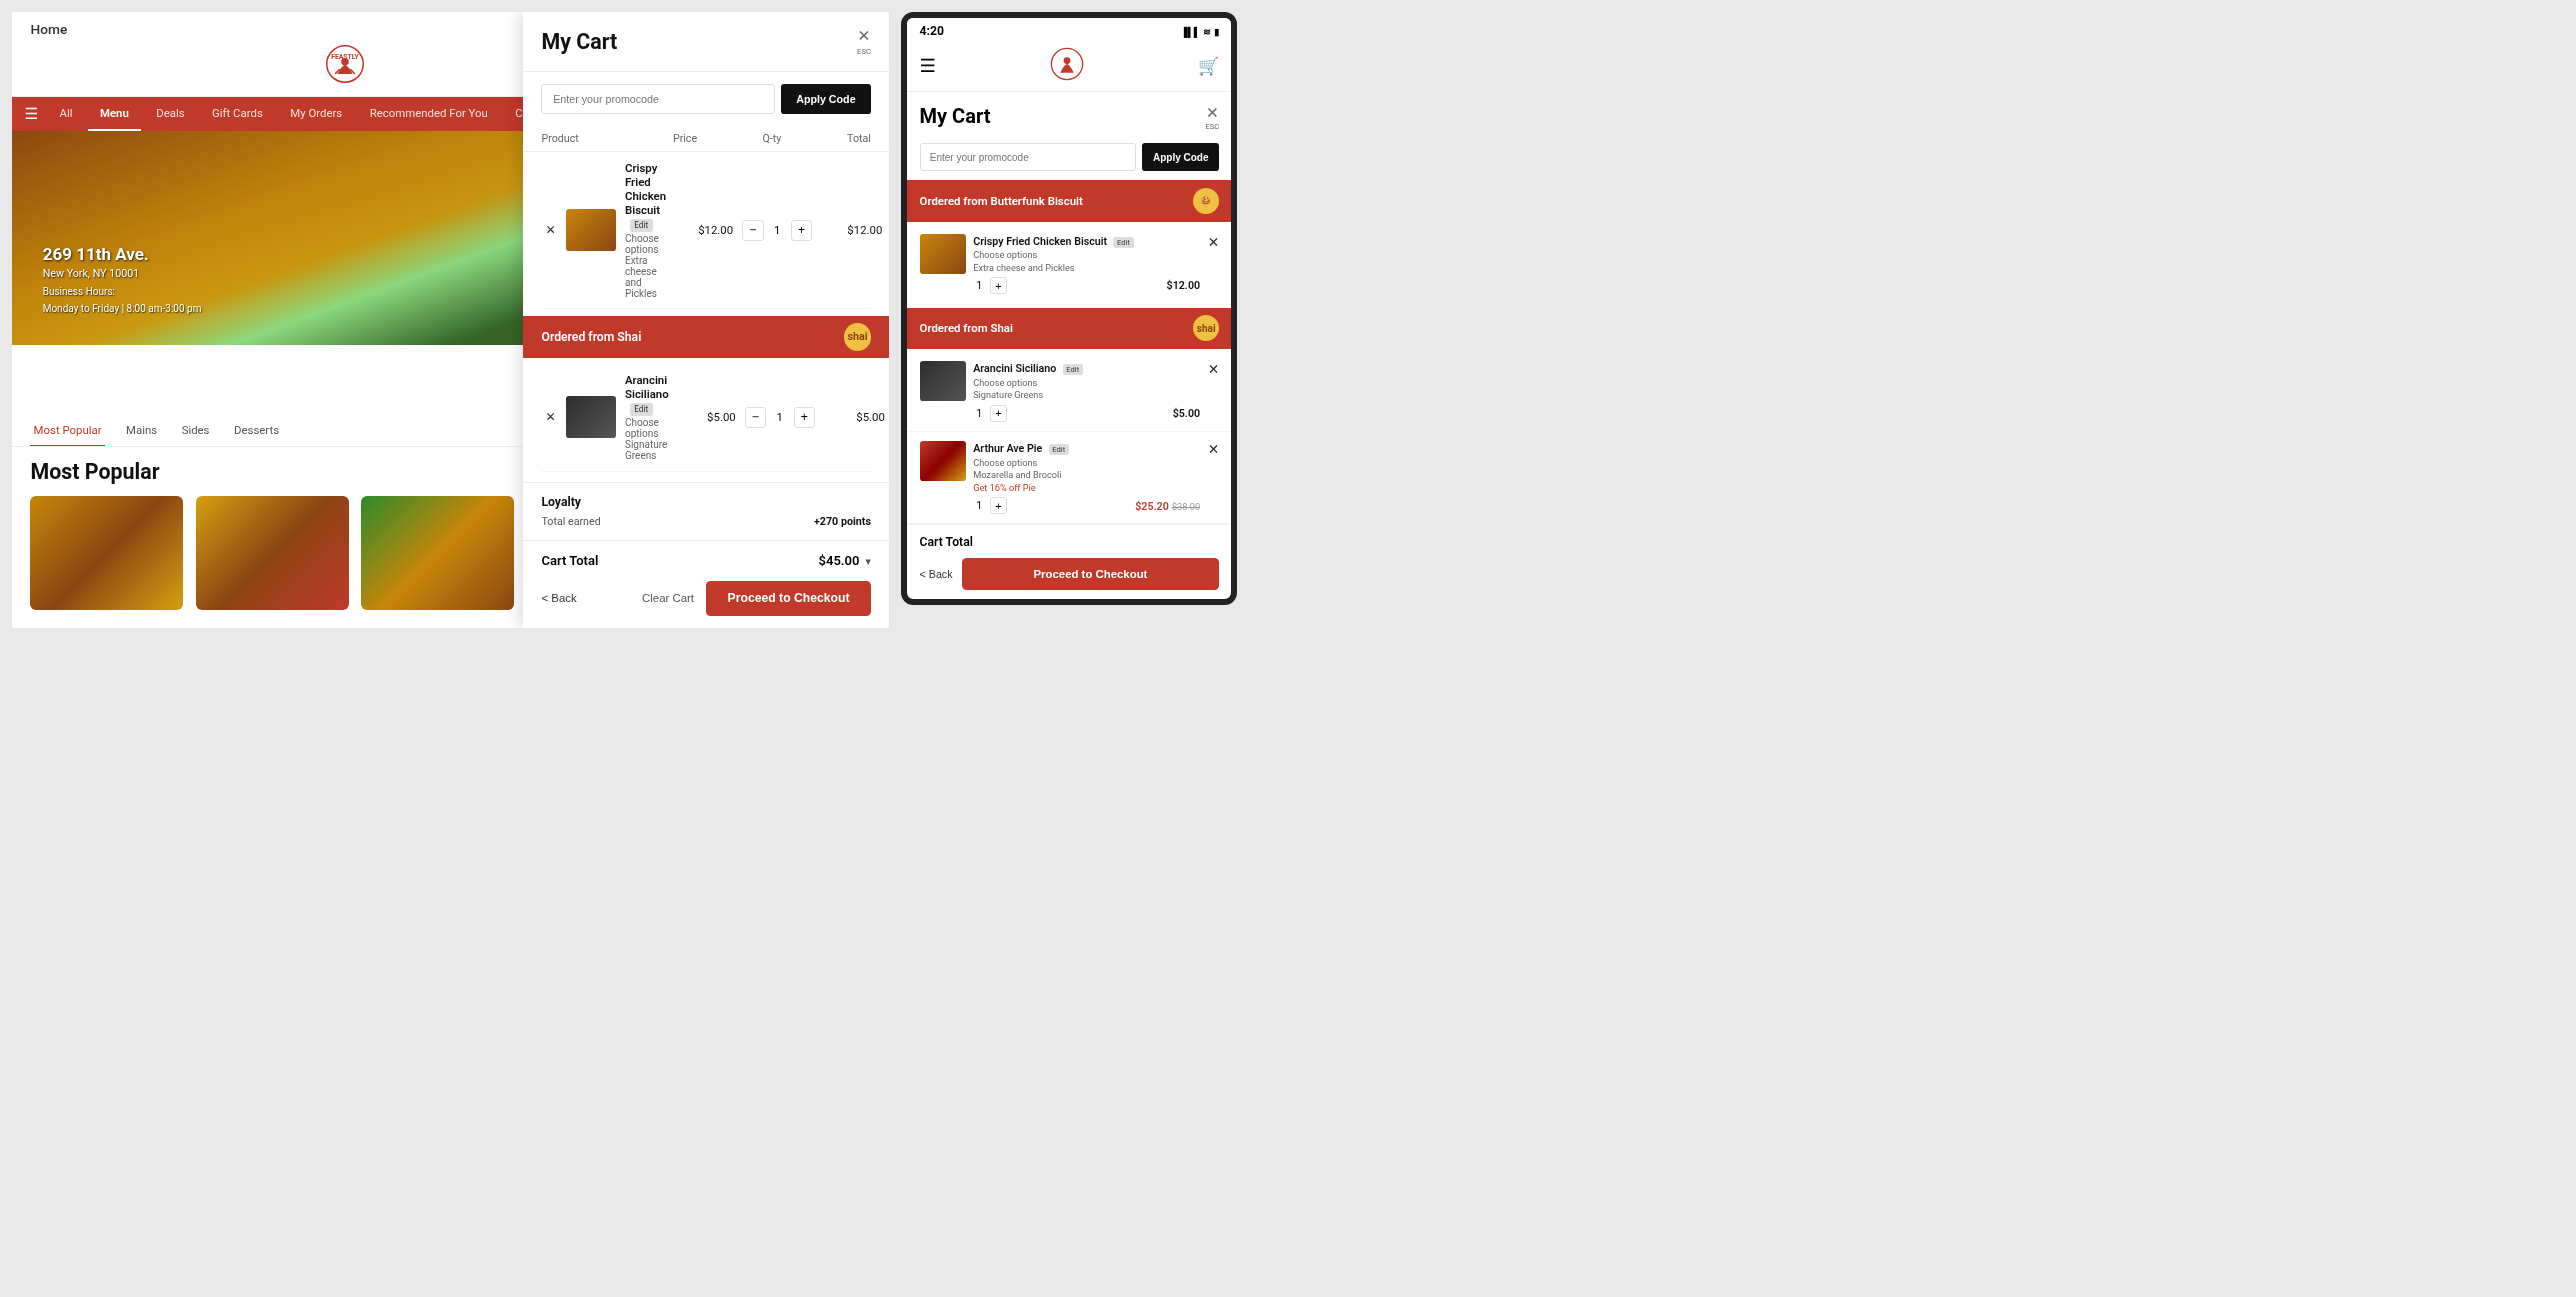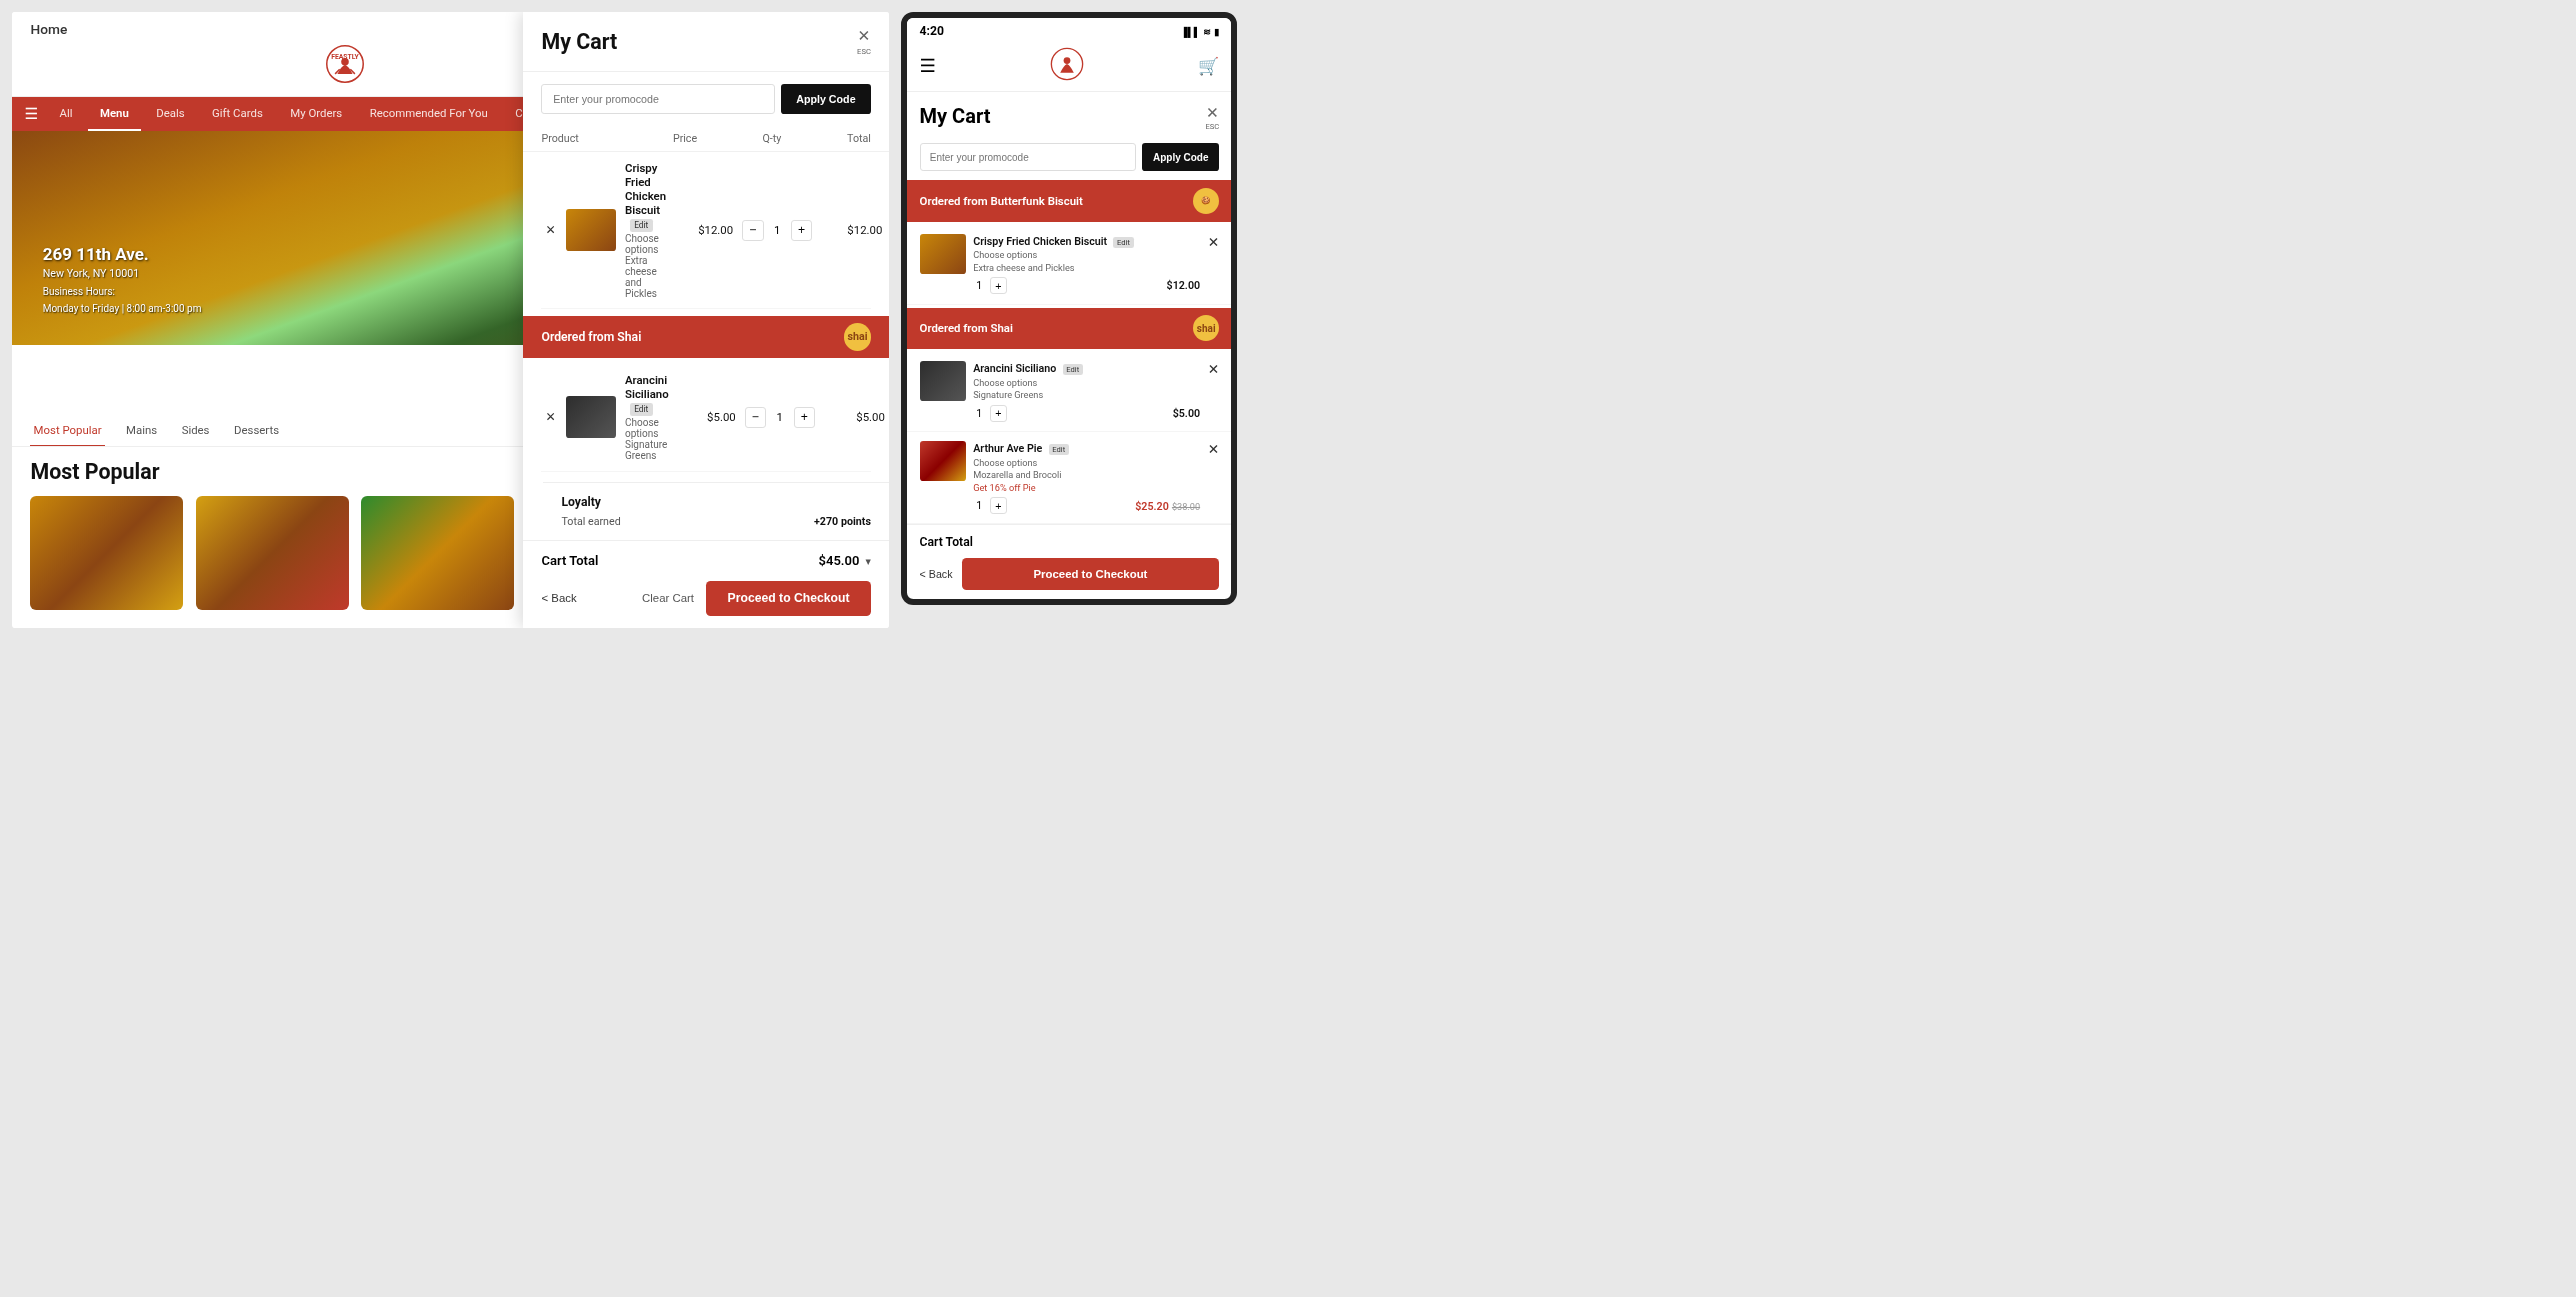--- a/index.html
+++ b/index.html
@@ -312,21 +312,20 @@
       justify-content: center;
       font-size: 10.7px;
       font-weight: 700;
       color: #8B4513;
     }
 
     
     .loyalty-section {
       padding: 12.2px 18.3px;
       border-top: 0.8px solid #eee;
-      margin-left: 20px;
     }
     .loyalty-title { font-size: 12.2px; font-weight: 700; color: #111; margin-bottom: 6.1px; }
     .loyalty-row {
       display: flex;
       justify-content: space-between;
       font-size: 10.7px;
       color: #555;
     }
     .loyalty-points { color: #111; font-weight: 700; }
 

